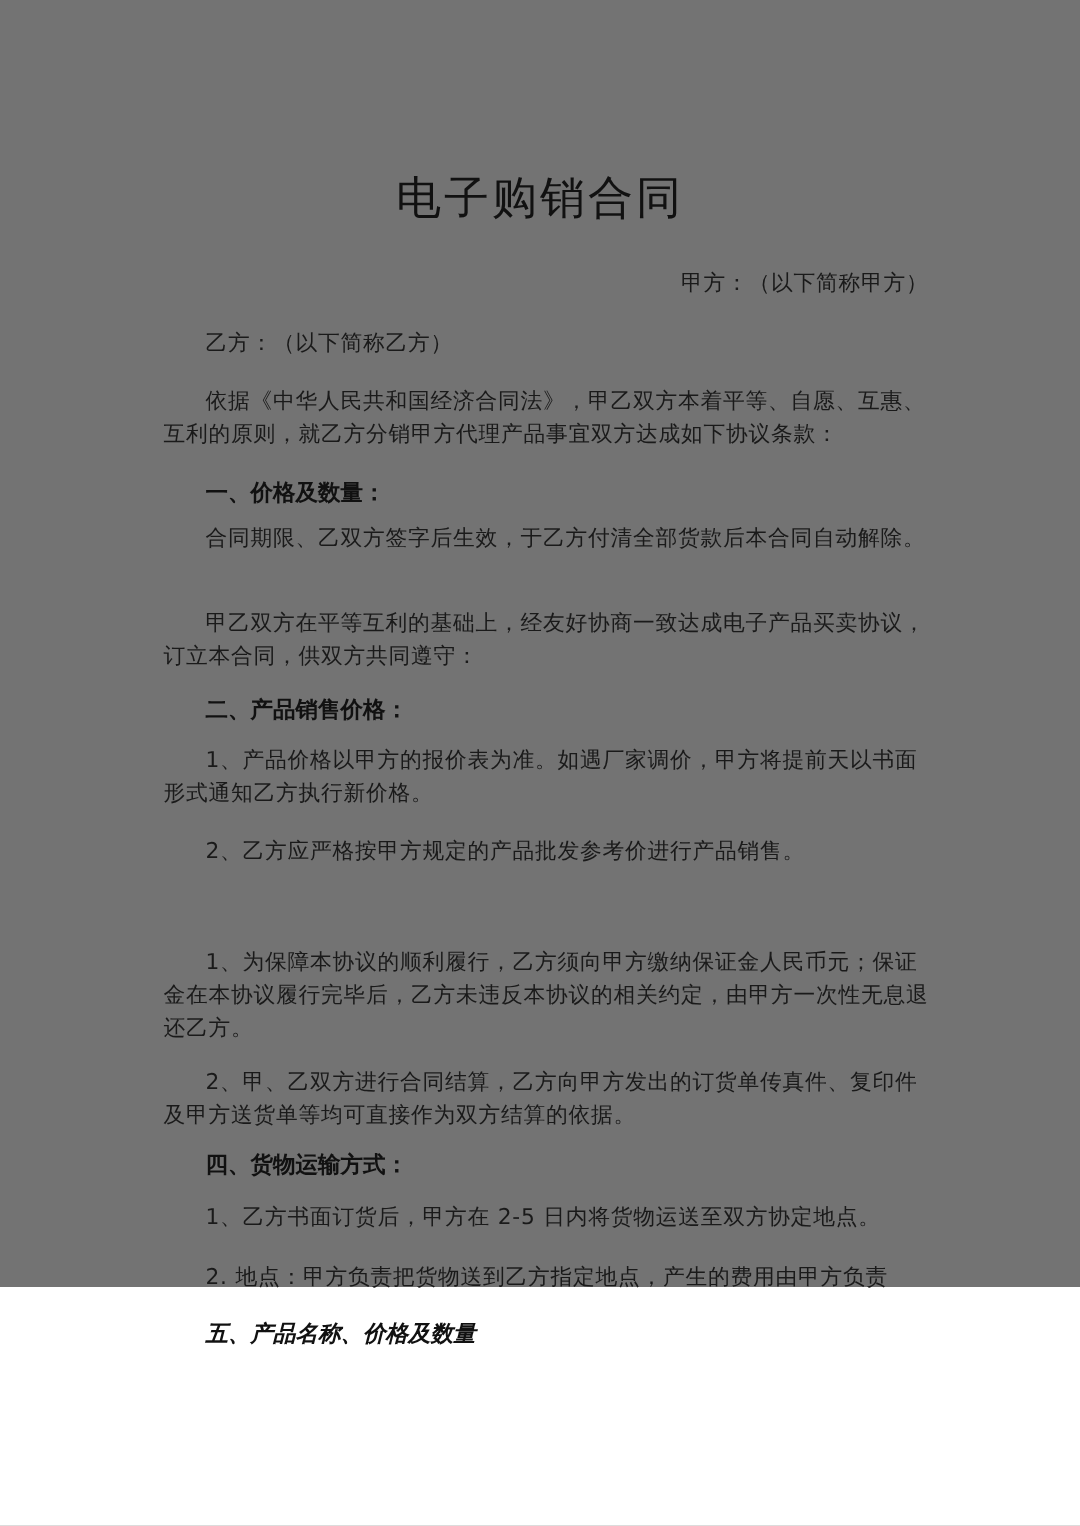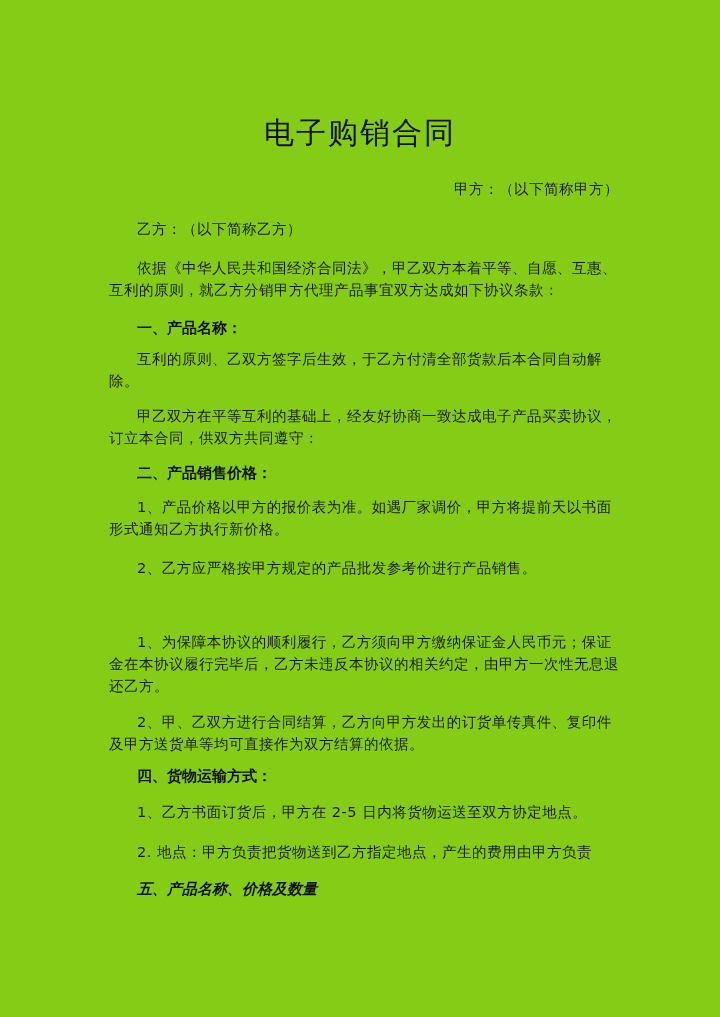--- a/index.html
+++ b/index.html
@@ -12,22 +12,22 @@
       height: 1017px;
       position: relative;
       overflow: hidden;
       font-family: "DejaVu Sans", "Liberation Sans", sans-serif;
       color: #111111;
     }
     .page {
       position: absolute;
       left: 0; top: 0;
       width: 720px;
-      height: 1017px;
-      background: #84cc16;
+      height: 858px;
+      background: #737373;
     }
     .title {
       position: absolute;
       left: 0;
       width: 720px;
       top: 113px;
       text-align: center;
       font-family: "DejaVu Serif", "Liberation Serif", serif;
       font-size: 30px;
       line-height: 40px;
@@ -61,22 +61,22 @@
 <body>
 
 <div class="page">
 
   <h1 class="title">电子购销合同</h1>
 
   <p class="para" style="top:178px;text-align:right;">甲方：（以下简称甲方）</p>
   <p class="para" style="top:218px;">乙方：（以下简称乙方）</p>
   <p class="para" style="top:257px;">依据《中华人民共和国经济合同法》，甲乙双方本着平等、自愿、互惠、互利的原则，就乙方分销甲方代理产品事宜双方达成如下协议条款：</p>
 
-  <p class="heading" style="top:317px;">一、产品名称：</p>
-  <p class="para" style="top:348px;">互利的原则、乙双方签字后生效，于乙方付清全部货款后本合同自动解除。</p>
+  <p class="heading" style="top:317px;">一、价格及数量：</p>
+  <p class="para" style="top:348px;">合同期限、乙双方签字后生效，于乙方付清全部货款后本合同自动解除。</p>
   <p class="para" style="top:405px;">甲乙双方在平等互利的基础上，经友好协商一致达成电子产品买卖协议，订立本合同，供双方共同遵守：</p>
 
   <p class="heading" style="top:462px;">二、产品销售价格：</p>
   <p class="para" style="top:496px;">1、产品价格以甲方的报价表为准。如遇厂家调价，甲方将提前天以书面形式通知乙方执行新价格。</p>
   <p class="para" style="top:557px;">2、乙方应严格按甲方规定的产品批发参考价进行产品销售。</p>
 
   <p class="para" style="top:631px;">1、为保障本协议的顺利履行，乙方须向甲方缴纳保证金人民币元；保证金在本协议履行完毕后，乙方未违反本协议的相关约定，由甲方一次性无息退还乙方。</p>
   <p class="para" style="top:711px;">2、甲、乙双方进行合同结算，乙方向甲方发出的订货单传真件、复印件及甲方送货单等均可直接作为双方结算的依据。</p>
 
   <p class="heading" style="top:765px;">四、货物运输方式：</p>

